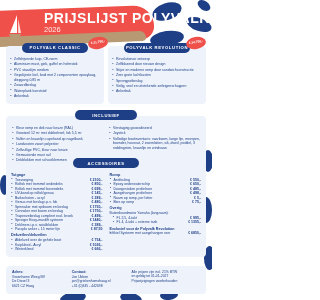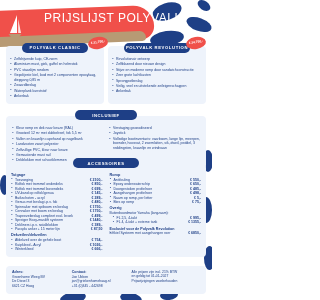--- a/index.html
+++ b/index.html
@@ -36,21 +36,21 @@
     position:absolute; left:-4px; top:34px; width:150px; height:10px;
     background:#b79a74;
     border-radius:0 10px 6px 0;
     transform:rotate(-2.5deg);
   }
   .sail {
     position:absolute; left:8px; top:14px; width:14px; height:24px; z-index:3;
   }
   .title-wrap { position:absolute; left:44px; top:13px; z-index:4; }
   .title {
-    font-size:12px; font-weight:normal; color:#ffffff; letter-spacing:0.5px;
+    font-size:14px; font-weight:bold; color:#ffffff; letter-spacing:0.5px;
     line-height:11px; white-space:nowrap;
   }
   .subtitle {
     font-size:7.5px; color:#ffe9e3; line-height:10px; margin-top:1px;
   }
 
   
   .pill {
     background:#1e3f86; color:#ffffff;
     font-size:4.2px; font-weight:bold; letter-spacing:0.6px;
@@ -159,20 +159,21 @@
 <div class="header-sand"></div>
 
 <svg class="sail" viewBox="0 0 14 24">
   <path d="M9 1 L9 19 L2 19 Z" fill="#ffffff"></path>
   <path d="M10.2 5 L10.2 19 L13 19 Z" fill="#ffffff" opacity="0.85"></path>
   <path d="M0.5 20 L13.5 20 L11 23 L3 23 Z" fill="#b79a74"></path>
 </svg>
 
 <div class="title-wrap">
   <div class="title">PRIJSLIJST POLYVALK</div>
+  <div class="subtitle">2026</div>
 </div>
 
 <div class="cols">
 
   <div class="card">
     <div class="pill">POLYVALK CLASSIC</div>
     <ul class="feat">
       <li>Zelfdrijvende kuip, CE-norm</li>
       <li>Aluminium mast, giek, gaffel en helmstok</li>
       <li>PVC staaslijm rondom</li>

